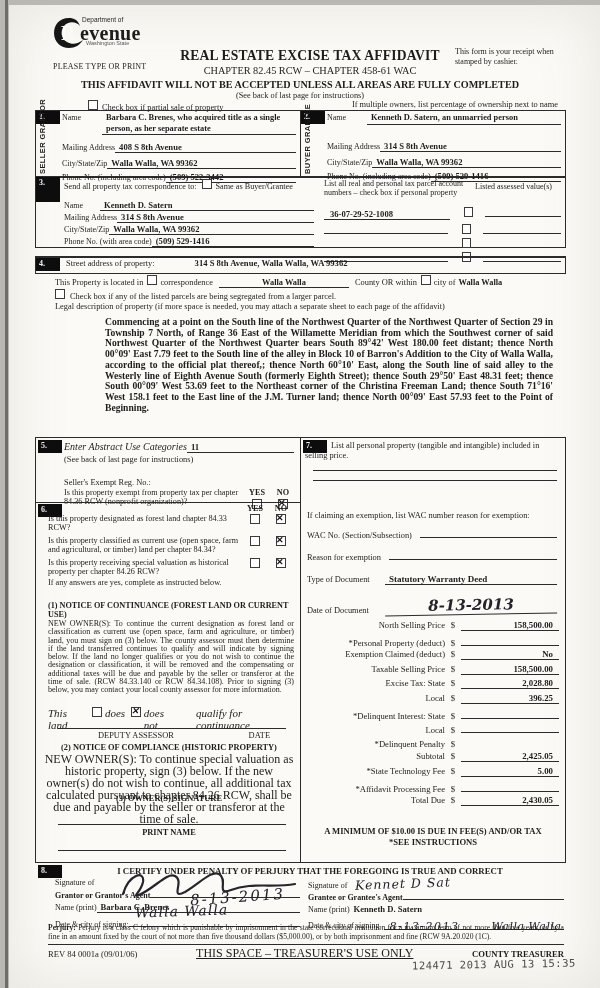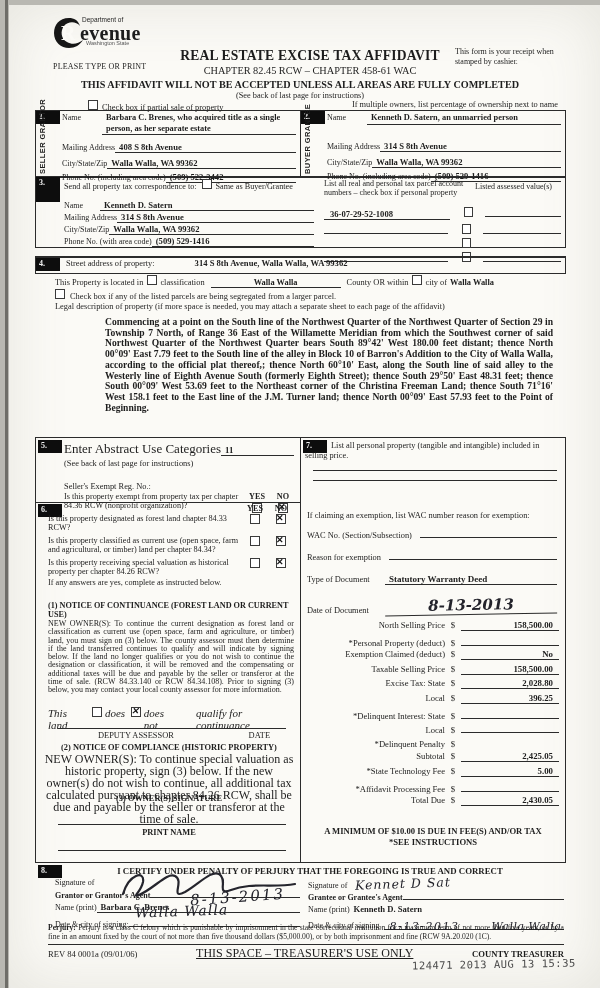--- a/index.html
+++ b/index.html
@@ -177,21 +177,21 @@
 
   <div class="box frow" style="left:35px;top:256px;width:529px;height:15px;border-top:2px solid #2b2b2b;align-items:baseline;">
     <span class="tab" style="width:14px;margin-right:6px;">4.</span>
     <span class="lbl" style="font-size:8.4px;">Street address of property:</span>
     <span class="val" style="border-bottom:none;margin-left:36px;">314 S 8th Avenue, Walla Walla, WA  99362</span>
   </div>
 
   <div class="abs frow" style="left:55px;top:275px;font-size:8.4px;width:510px;">
     <span>This Property is located in</span>
     <span class="cb" style="margin:0 3px 0 4px;"></span>
-    <span>classification</span>
+    <span>correspondence</span>
     <span class="ul b ctr" style="width:130px;margin:0 6px;">Walla Walla</span>
     <span>County OR  within</span>
     <span class="cb" style="margin:0 3px 0 4px;"></span>
     <span>city of</span>
     <span class="b" style="margin-left:3px;">Walla Walla</span>
   </div>
 
   <div class="abs frow" style="left:55px;top:289px;font-size:8.4px;">
     <span class="cb"></span>
     <span style="margin-left:5px;">Check box if any of the listed parcels are being segregated from a larger parcel.</span>
@@ -200,21 +200,21 @@
   <div class="abs" style="left:55px;top:302px;font-size:8.4px;">Legal description of property (if more space is needed, you may attach a separate sheet to each page of the affidavit)</div>
 
   <div class="abs b para" style="left:105px;top:317px;width:448px;font-size:9.6px;line-height:10.7px;">Commencing at a point on the South line of the Northwest Quarter of the Northwest Quarter of Section 29 in Township 7 North, of Range 36 East of the Willamette Meridian from which the Southwest corner of said Northwest Quarter of the Northwest Quarter bears South 89°42' West 180.00 feet distant; thence North 00°09' East 7.79 feet to the South line of the alley in Block 10 of Barron's Addition to the City of Walla Walla, according to the official plat thereof,; thence North 60°10' East, along the South line of said alley to the Westerly line of Eighth Avenue South (formerly Eighth Street); thence South 29°50' East 48.31 feet; thence South 00°09' West 53.69 feet to the Northeast corner of the Christina Freeman Land; thence South 71°16' West 158.1 feet to the East line of the J.M. Turner land; thence North 00°09' East 57.93 feet to the Point of Beginning.</div>
 
   <div class="box" style="left:35px;top:437px;width:529px;height:424px;">
 
     <div style="position:absolute;left:0;top:0;width:264px;height:424px;border-right:1px solid #2b2b2b;">
       <div class="tab" style="position:absolute;left:2px;top:2px;width:14px;">5.</div>
       <div style="position:absolute;left:28px;top:3px;right:6px;">
         <div class="frow">
-          <span style="font-size:13px;">Enter Abstract Use Categories</span>
+          <span style="font-size:10px;font-style:italic;">Enter Abstract Use Categories</span>
           <span class="val" style="font-size:8.8px;">11</span>
         </div>
         <div style="font-size:8.4px;margin-top:2px;">(See back of last page for instructions)</div>
 
         <div style="margin-top:14px;font-size:8.4px;">Seller's Exempt Reg. No.:</div>
         <div class="frow" style="align-items:flex-start;margin-top:1px;">
           <span class="q" style="width:180px;flex:none;">Is this property exempt from property tax per chapter 84.36 RCW (nonprofit organization)?</span>
           <span style="flex:1;"></span>
           <span class="yn">
             <span class="b" style="display:block;font-size:8.2px;">YES</span>

